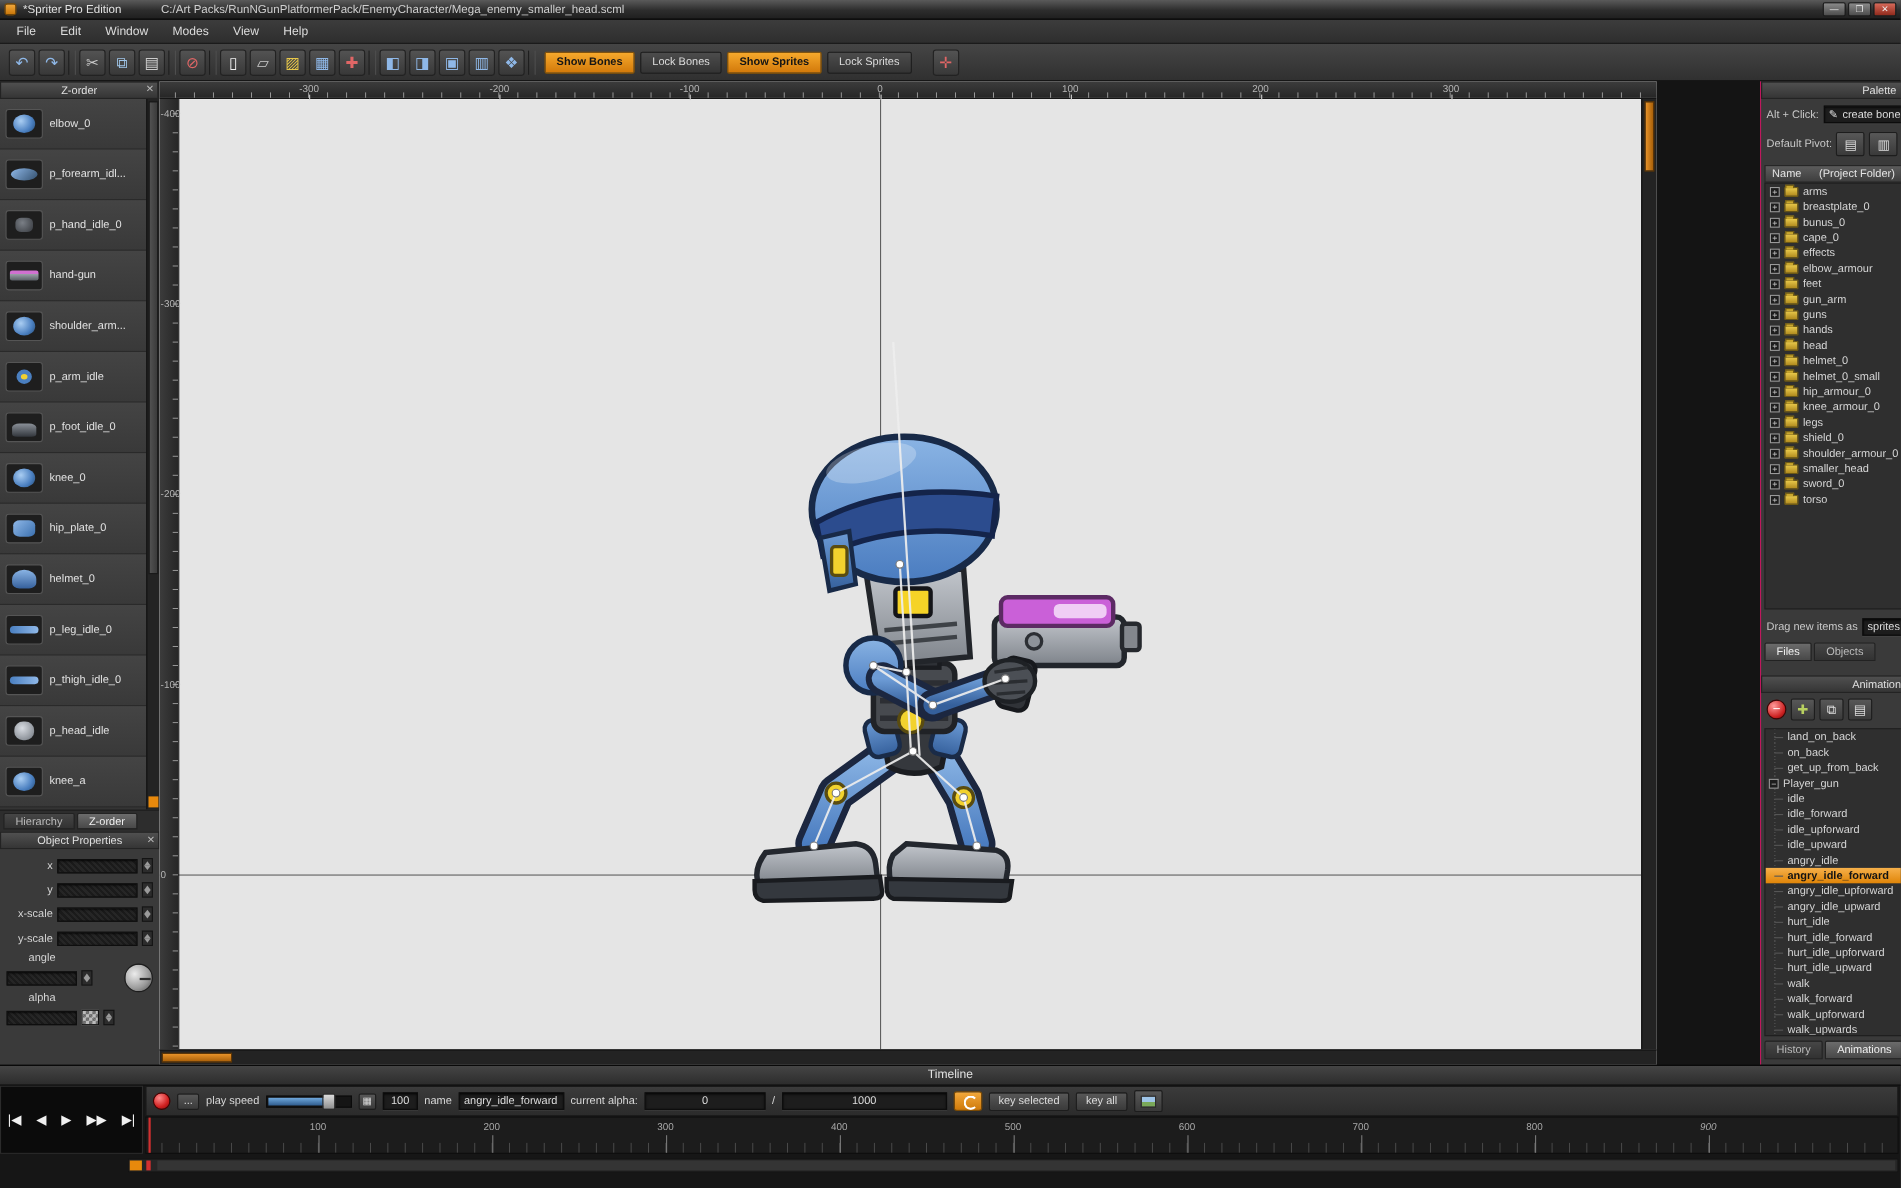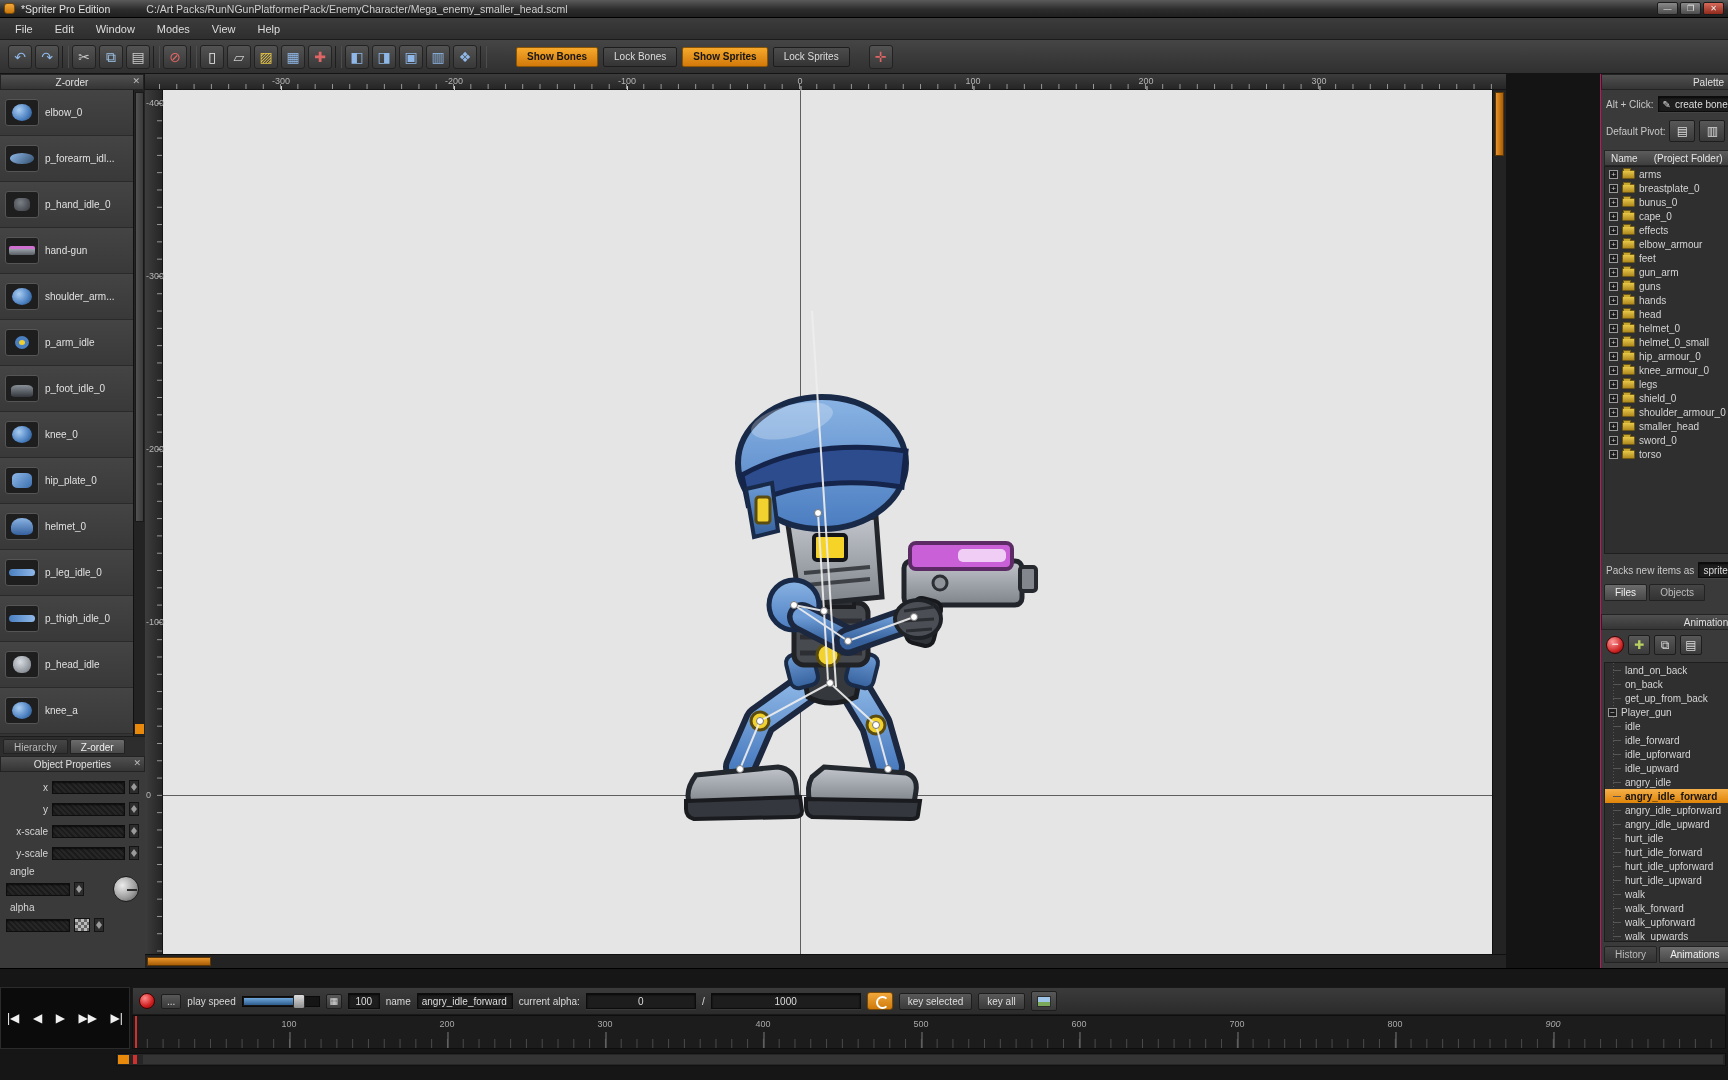--- a/index.html
+++ b/index.html
@@ -18,21 +18,21 @@
   
   #menubar{position:absolute;left:0;top:18px;width:1728px;height:22px;background:linear-gradient(#3c3c3c,#2e2e2e);border-bottom:1px solid #1b1b1b;display:flex;align-items:center;padding-left:4px}
   .menu-item{padding:3px 11px;color:#ddd;font-size:11px}
 
   
   #toolbar{position:absolute;left:0;top:40px;width:1728px;height:34px;background:linear-gradient(#454545,#303030);border-bottom:1px solid #141414;display:flex;align-items:center;padding-left:8px;gap:3px}
   .ticons{display:flex;align-items:center;gap:3px}
   .tic{width:24px;height:24px;background:linear-gradient(#535353,#383838);border:1px solid #222;border-radius:3px;display:inline-flex;align-items:center;justify-content:center}
   .tic i{font-style:normal;font-size:14px;line-height:1}
   .tic.sep{width:7px;background:none;border:none;border-left:1px solid #1e1e1e;border-right:1px solid #4e4e4e;height:22px;border-radius:0}
-  .toggles{display:flex;align-items:center;gap:5px;margin-left:26px}
+  .toggles{display:flex;align-items:center;gap:5px;margin-left:5px}
   .toggle{height:20px;padding:0 10px;display:inline-flex;align-items:center;background:linear-gradient(#4c4c4c,#343434);border:1px solid #1d1d1d;border-radius:2px;font-size:10px;color:#ddd;white-space:nowrap}
   .toggle.active{background:linear-gradient(#f5a famous;0)}
   .toggle.active{background:linear-gradient(#f6a92c,#d2790a);color:#151515;border-color:#8a5505;font-weight:bold}
   .trail-ic{margin-left:16px}
 
   
   .panel-header{height:16px;background:linear-gradient(#505050,#353535);border:1px solid #232323;display:flex;align-items:center;justify-content:center;font-size:10px;color:#e0e0e0;position:relative}
   .ph-r{position:absolute;right:3px;top:1px;font-size:9px;color:#bbb}
   .btn{background:linear-gradient(#585858,#3a3a3a);border:1px solid #1d1d1d;border-radius:2px;color:#ddd;font-size:10px;display:inline-flex;align-items:center;justify-content:center;padding:2px 8px;white-space:nowrap}
   .tab{background:linear-gradient(#464646,#323232);border:1px solid #222;font-size:10px;padding:2px 10px;color:#bbb;border-radius:2px 2px 0 0}
@@ -62,21 +62,21 @@
   #propsheader{position:absolute;left:0;top:682px;width:145px}
   #props{position:absolute;left:0;top:698px;width:145px;height:196px;background:#3a3a3a;padding-top:4px}
   .prow{display:flex;align-items:center;height:22px;padding:0 6px;gap:4px}
   .plab{width:42px;text-align:right;font-size:10px;color:#d5d5d5;flex:none}
   .pfield{flex:1;height:13px;background:#1b1b1b;border:1px solid #0e0e0e;background-image:repeating-linear-gradient(45deg,#262626 0 2px,#1b1b1b 2px 4px);box-shadow:inset 0 1px 2px rgba(0,0,0,.7)}
   .pfield.short{flex:none;width:64px}
   .spin{position:relative;width:10px;height:14px;background:#2c2c2c;border:1px solid #141414;flex:none}
   .spin::before,.spin::after{content:"";position:absolute;left:1px;border-left:3px solid transparent;border-right:3px solid transparent}
   .spin::before{top:2px;border-bottom:4px solid #9a9a9a}
   .spin::after{bottom:2px;border-top:4px solid #9a9a9a}
-  .plab2{font-size:10px;color:#d5d5d5;padding:2px 0 0 10px;height:14px}
+  .plab2{font-size:10px;color:#d5d5d5;padding:2px 0 0 26px;height:14px}
   .dial{width:26px;height:26px;border-radius:50%;background:radial-gradient(circle at 35% 35%,#ececec,#9a9a9a 60%,#4e4e4e);border:1px solid #1c1c1c;position:relative;flex:none}
   .dial::after{content:"";position:absolute;left:13px;top:12px;width:10px;height:2px;background:#2d2d2d}
   .checker{width:16px;height:14px;border:1px solid #111;background:#bbb;background-image:linear-gradient(45deg,#666 25%,transparent 25%,transparent 75%,#666 75%),linear-gradient(45deg,#666 25%,transparent 25%,transparent 75%,#666 75%);background-size:6px 6px;background-position:0 0,3px 3px;flex:none}
 
   
   #canvasregion{position:absolute;left:145px;top:74px;width:1361px;height:894px;background:#e5e5e5}
   #hruler{position:absolute;left:0;top:0;width:100%;height:16px;background:repeating-linear-gradient(to right,#9a9a9a 0 1px,transparent 1px 17.3px) 14px 100% / 17.3px 5px repeat-x,linear-gradient(#3c3c3c,#262626);border-bottom:1px solid #151515;z-index:3}
   #hruler .tick{position:absolute;top:2px;transform:translateX(-50%);font-size:9px;color:#b5b5b5}
   #hruler .tick::after{content:"";position:absolute;left:50%;top:10px;width:1px;height:5px;background:#cfcfcf}
   #canvasinner{position:absolute;left:0;top:16px;width:1347px;height:864px;overflow:hidden}
@@ -687,21 +687,21 @@
         <span>sword_0</span>
       </div>
 
       <div class="trow">
         <span class="expander">+</span>
         <span class="folder"></span>
         <span>torso</span>
       </div>
     </div>
   <div id="dragrow" class="prow2">
-    <span>Packs new items as</span>
+    <span>Drag new items as</span>
     <span class="fieldbox select">
       <span>sprites</span>
       <span>▾</span>
     </span>
   </div>
   <div id="ptabs">
 
       <span class="tab active">Files</span>
 
       <span class="tab">Objects</span>
@@ -827,20 +827,21 @@
     </div>
   <div id="atabs">
 
       <span class="tab">History</span>
 
       <span class="tab active">Animations</span>
     </div>
 </div>
 
 <div id="timeline">
+  <div class="tl-title">Timeline</div>
   <div class="transport">
 
       <span class="tbtn">|◀</span>
 
       <span class="tbtn">◀</span>
 
       <span class="tbtn">▶</span>
 
       <span class="tbtn">▶▶</span>
 

